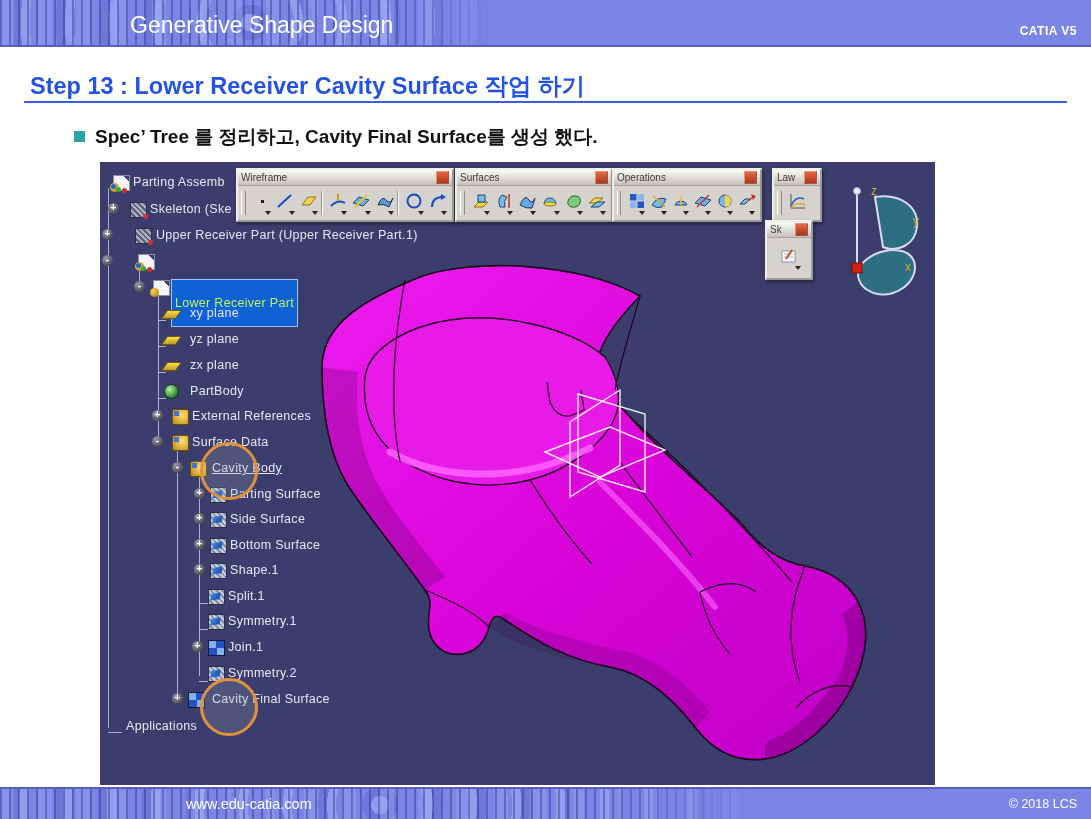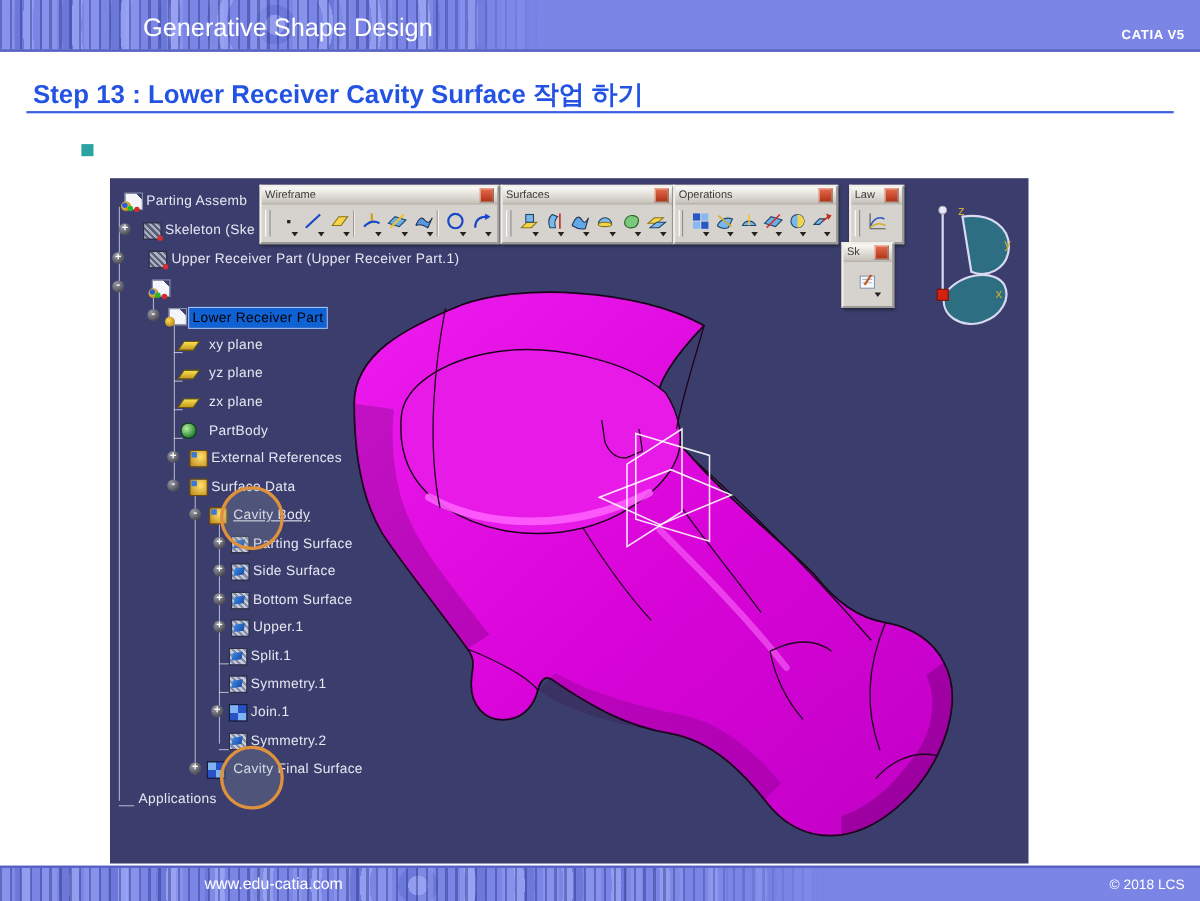--- a/index.html
+++ b/index.html
@@ -36,21 +36,21 @@
 
   
   .spine{position:absolute;width:1px;background:rgba(215,215,235,.75);}
   .tick{position:absolute;height:1px;background:rgba(215,215,235,.75);}
   .trow{position:absolute;left:0;width:100%;height:20px;}
   .knob{position:absolute;width:11px;height:11px;border-radius:50%;top:2px;
         background:radial-gradient(circle at 35% 30%,#9a9aa6,#2f2f38);color:#fff;
         font-size:10px;line-height:10px;text-align:center;font-weight:bold;}
   .ticon{position:absolute;top:1px;width:15px;height:14px;}
   .tlabel{position:absolute;top:1px;color:#e6e6f2;font-size:12.5px;letter-spacing:.3px;white-space:nowrap;}
-  .tlabel.sel{background:#0f62d4;color:#000000;padding:2px 3px;outline:1px solid #9ec3ff;}
+  .tlabel.sel{background:#0f62d4;color:#bef264;padding:16px 3px;outline:1px solid #9ec3ff;}
   .tlabel.und{text-decoration:underline;}
   .pg{background:linear-gradient(225deg,transparent 4px,#f4f4fb 4px);border:1px solid #8890a8;}
   .pg::before{content:"";position:absolute;left:-4px;bottom:-2px;width:9px;height:9px;border-radius:50%;
               background:radial-gradient(circle at 35% 35%,#ffd84e,#9c6e10);}
   .i-part3::after{content:"";position:absolute;left:2px;bottom:-2px;width:5px;height:5px;border-radius:50%;
               background:#2bb52b;box-shadow:6px 1px 0 #d42a2a,-5px -3px 0 #2a5fd4;}
   .i-hatch{background:repeating-linear-gradient(45deg,#aab0c2 0 2px,#5a6078 2px 4px);border:1px solid #2a2f45;}
   .i-hatch::after{content:"";position:absolute;right:-2px;bottom:-2px;width:5px;height:5px;background:#d43030;border-radius:50%;}
   .i-plane{width:13px;height:7px;top:5px;transform:skewX(-35deg);
            background:linear-gradient(#f8e050,#c39a1e);border:1px solid #6d5a0e;}
@@ -90,20 +90,21 @@
 
   <div class="hdr">
     <div class="tex"></div>
     <div class="hdr-title">Generative Shape Design</div>
     <div class="hdr-brand">CATIA V5</div>
   </div>
 
   <div class="page-title">Step 13 : Lower Receiver Cavity Surface 작업 하기</div>
   <div class="title-rule"></div>
   <div class="bullet-sq"></div>
+  <div class="bullet-tx">Spec’ Tree 를 정리하고, Cavity Final Surface를 생성 했다.</div>
 
   <div class="vp">
 
     <div class="spine" style="left:8px;top:26px;height:540px"></div>
     <div class="spine" style="left:39px;top:106px;height:20px"></div>
     <div class="spine" style="left:58px;top:134px;height:147px"></div>
     <div class="spine" style="left:77px;top:288px;height:254px"></div>
     <div class="spine" style="left:99px;top:314px;height:200px"></div>
     <div class="tick" style="left:58px;top:158px;width:8px"></div>
     <div class="tick" style="left:58px;top:184px;width:8px"></div>
@@ -179,21 +180,21 @@
       <span class="tlabel" style="left:130px">Side Surface</span>
     </div>
     <div class="trow" style="top:375px">
       <span class="knob" style="left:94px">+</span>
       <span class="ticon i-surf" style="left:110px"></span>
       <span class="tlabel" style="left:130px">Bottom Surface</span>
     </div>
     <div class="trow" style="top:400px">
       <span class="knob" style="left:94px">+</span>
       <span class="ticon i-surf" style="left:110px"></span>
-      <span class="tlabel" style="left:130px">Upper.1</span>
+      <span class="tlabel" style="left:130px">Shape.1</span>
     </div>
     <div class="trow" style="top:426px">
       <span class="ticon i-surf" style="left:108px"></span>
       <span class="tlabel" style="left:128px">Split.1</span>
     </div>
     <div class="trow" style="top:451px">
       <span class="ticon i-surf" style="left:108px"></span>
       <span class="tlabel" style="left:128px">Symmetry.1</span>
     </div>
     <div class="trow" style="top:477px">

